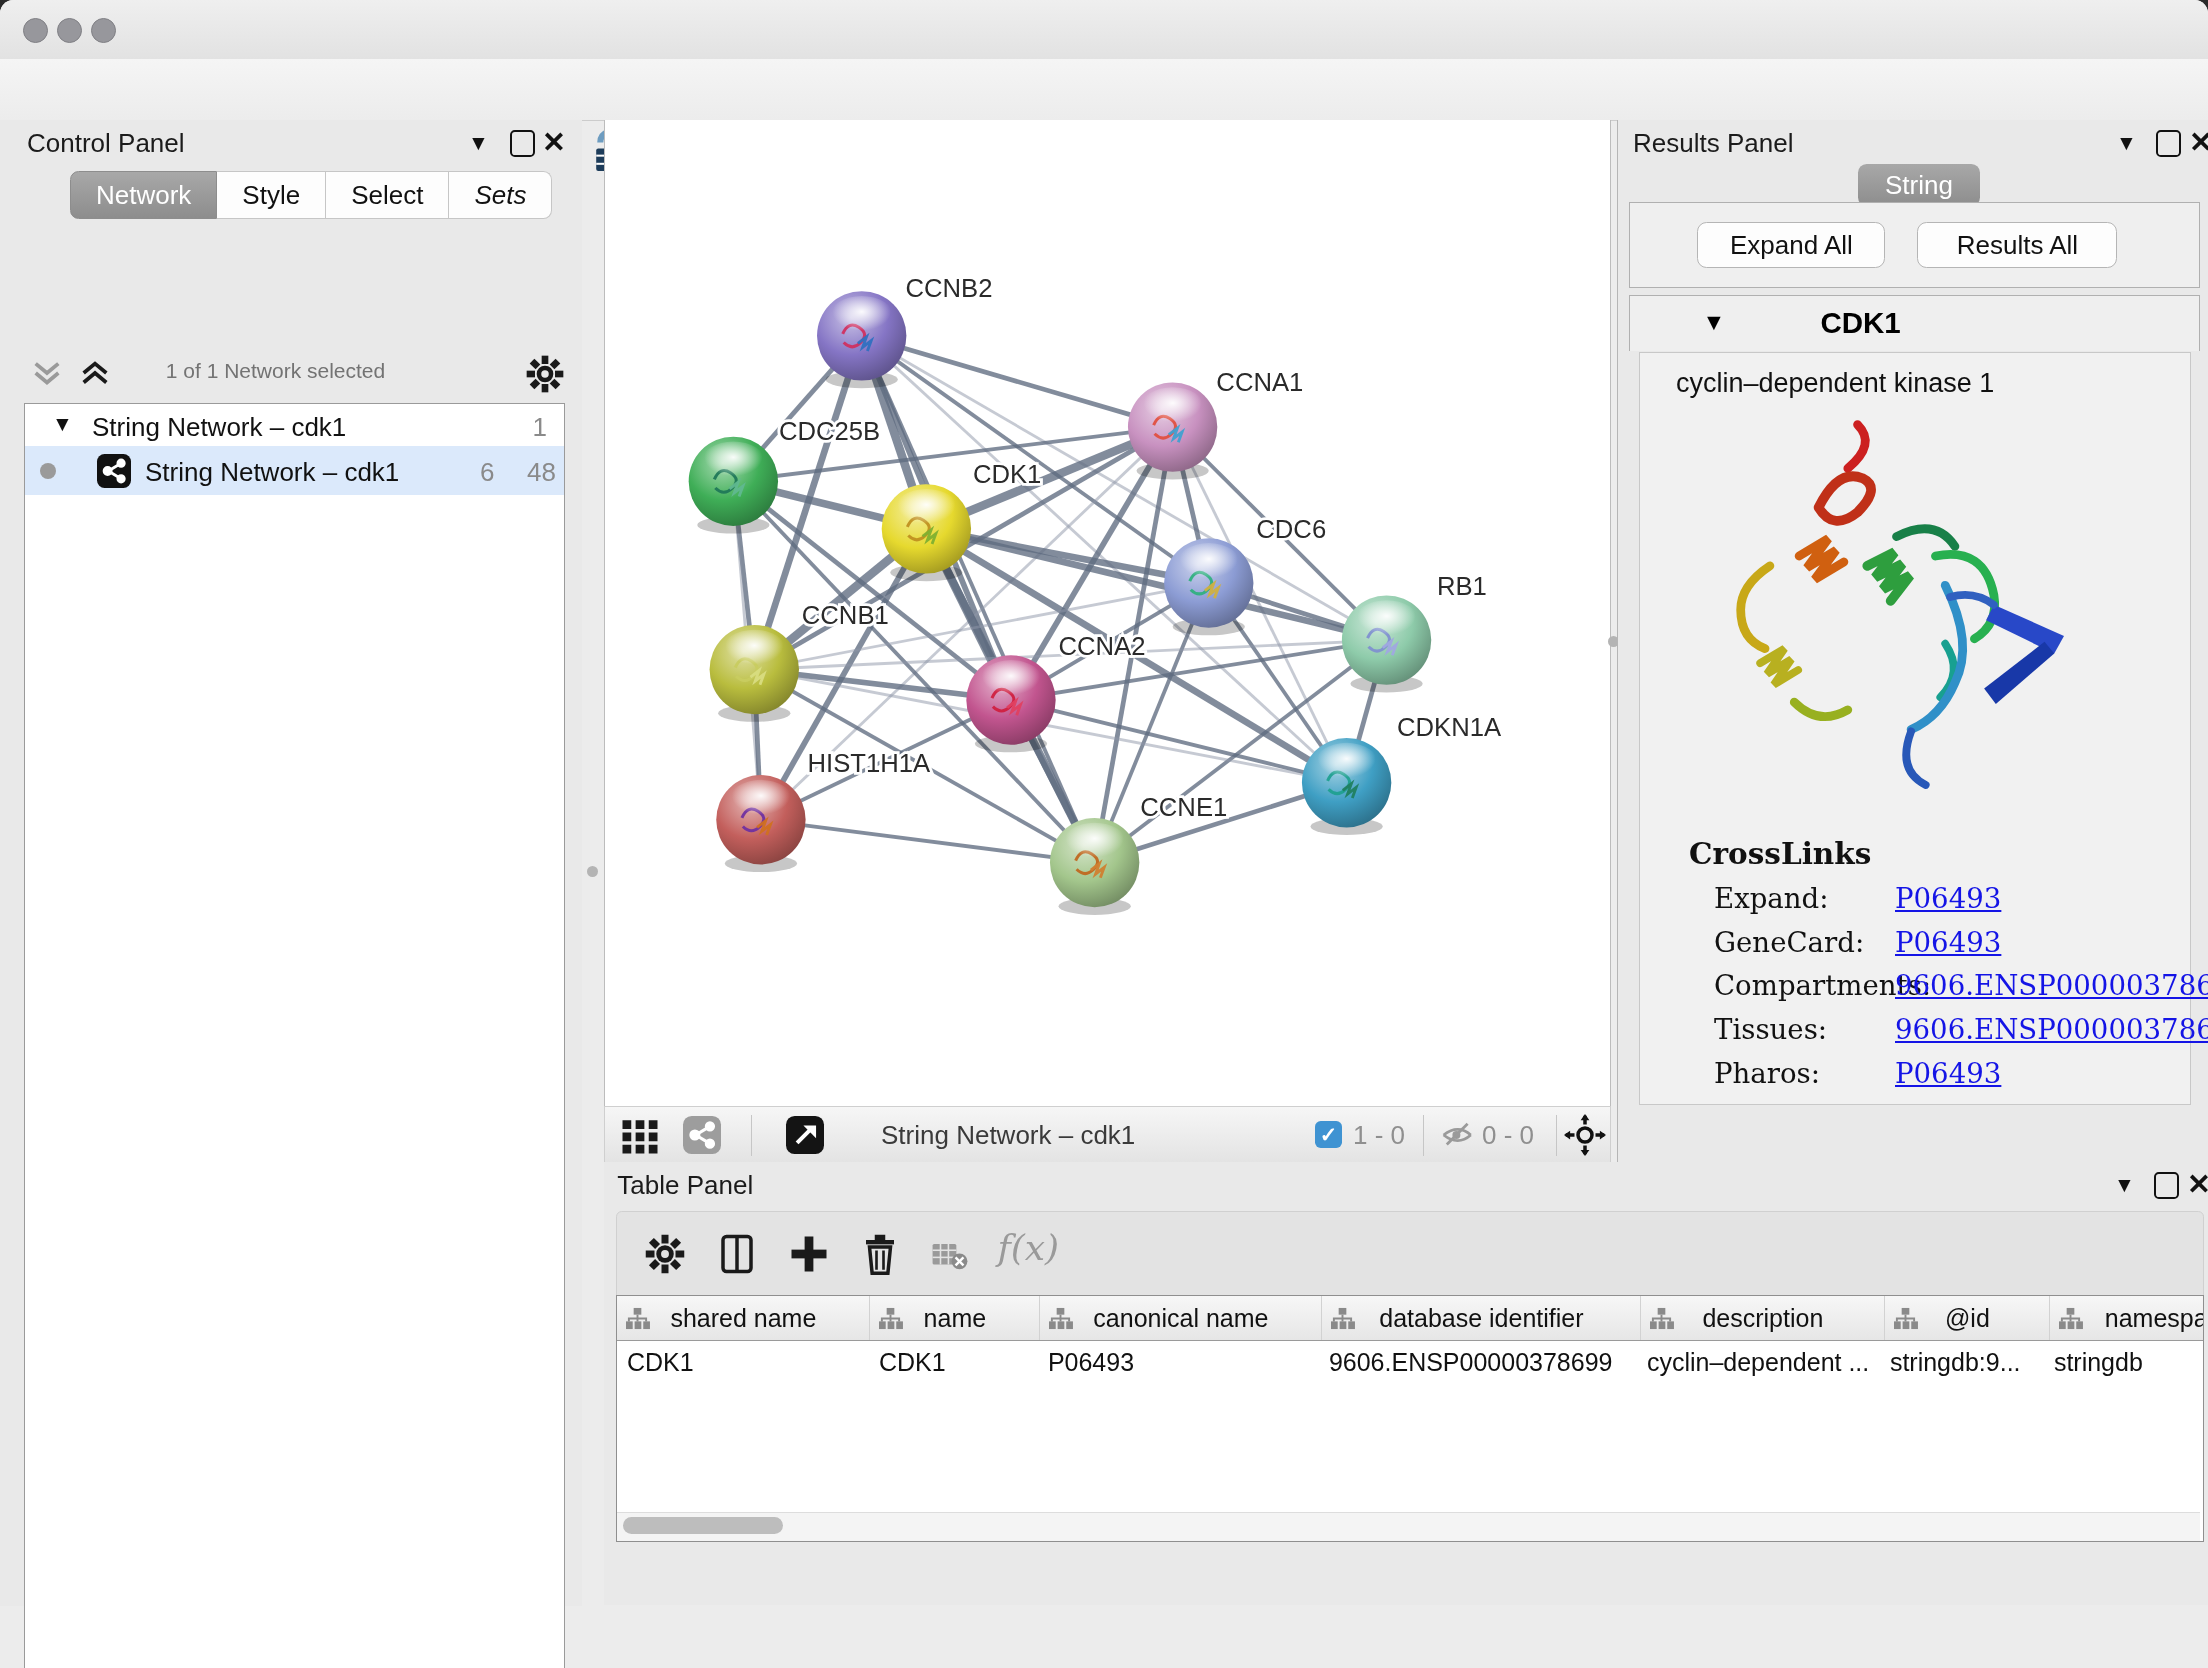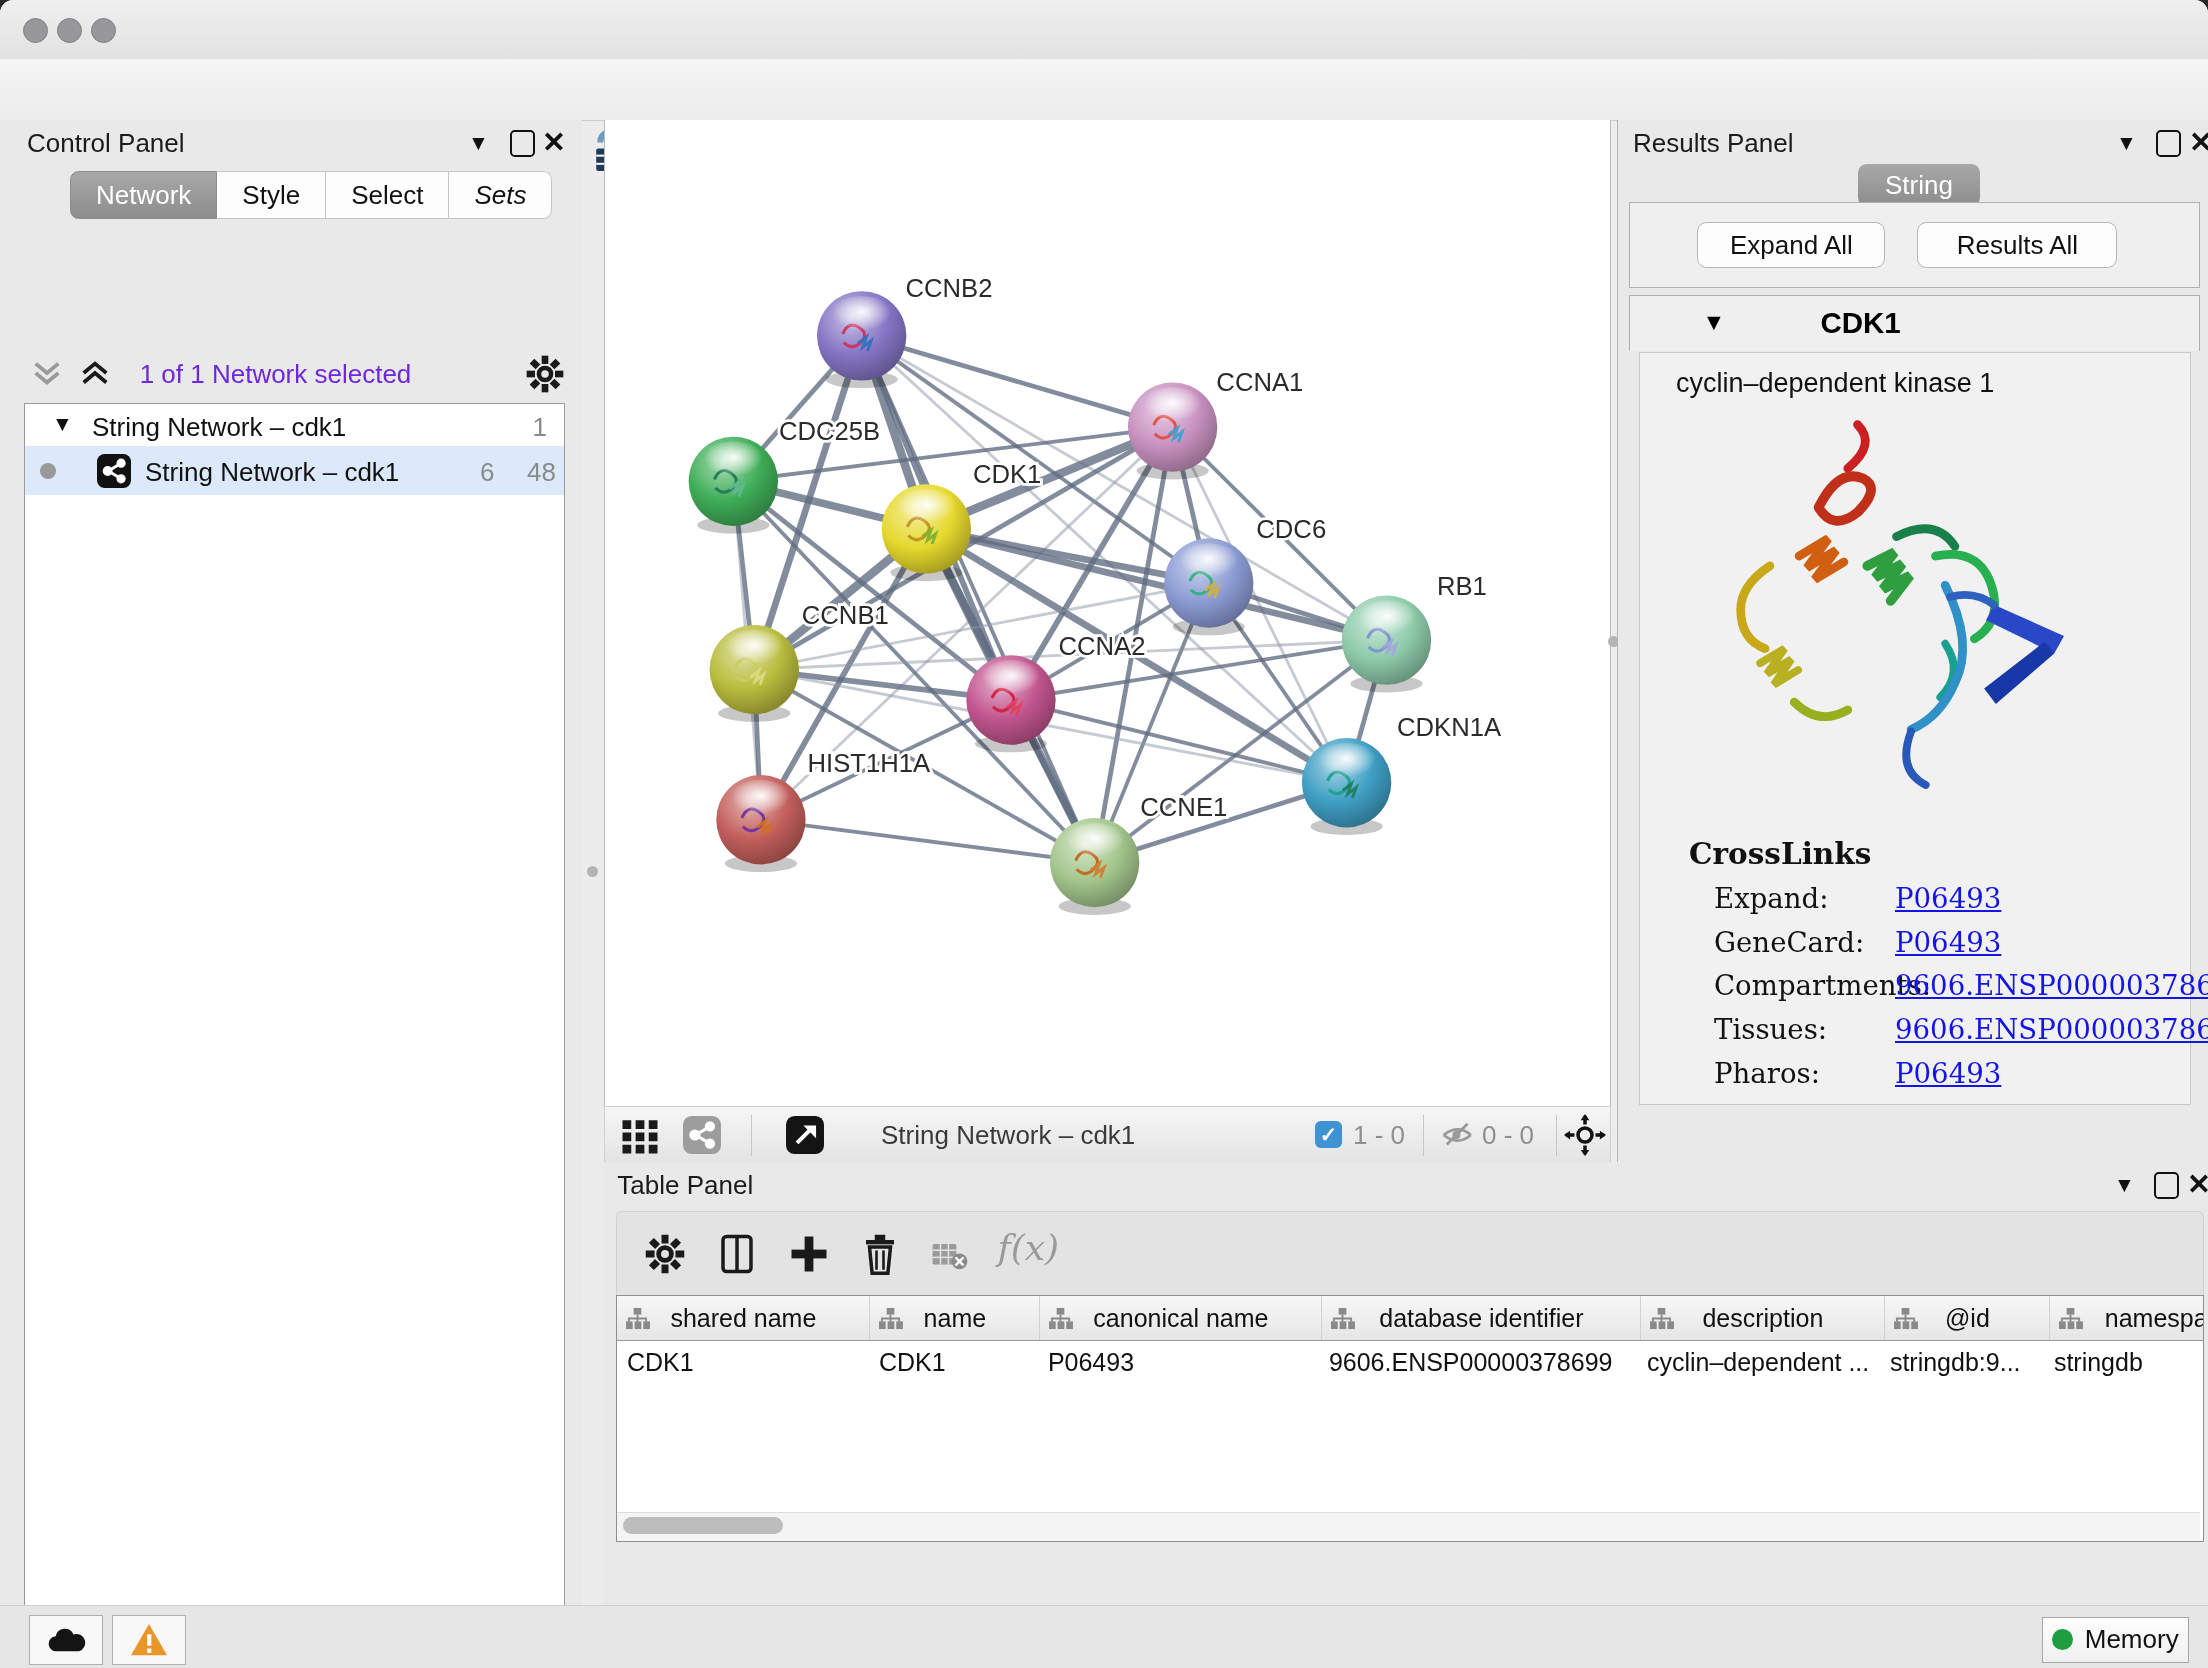--- a/index.html
+++ b/index.html
@@ -325,21 +325,21 @@
             <polyline points="6,8 18,18 30,8"></polyline>
             <polyline points="6,18 18,28 30,18"></polyline>
           </g>
         </svg>
       <svg style="position:absolute;left:78px;top:7.6px" width="34" height="36" viewBox="0 0 36 38">
           <g fill="none" stroke="#1a1a1a" stroke-width="4">
             <polyline points="6,28 18,18 30,28"></polyline>
             <polyline points="6,18 18,8 30,18"></polyline>
           </g>
         </svg>
-      <div style="position:absolute;left:114px;top:11.4px;width:323px;text-align:center;font-size:26px;color:#6d28d9">1 of 1 Network selected</div>
+      <div style="position:absolute;left:114px;top:11.4px;width:323px;text-align:center;font-size:21px;color:#737373">1 of 1 Network selected</div>
       <svg style="position:absolute;left:525px;top:5.7px" width="40" height="40" viewBox="0 0 48 48">
           <g fill="#1a1a1a">
             <circle cx="24" cy="24" r="10"></circle>
             <g>
               <rect x="20" y="2" width="8" height="10"></rect>
               <rect x="20" y="36" width="8" height="10"></rect>
               <rect x="2" y="20" width="10" height="8"></rect>
               <rect x="36" y="20" width="10" height="8"></rect>
               <rect x="20" y="2" width="8" height="10" transform="rotate(45 24 24)"></rect>
               <rect x="20" y="36" width="8" height="10" transform="rotate(45 24 24)"></rect>
@@ -844,33 +844,15 @@
         <div class="td" style="width:164px">stringdb:9...</div>
         <div class="td" style="width:238px">stringdb</div>
       </div>
       <div class="hscroll">
           <div class="hthumb"></div>
         </div>
     </div>
 
   </div>
 
-  <div class="statusbar">
-    <div class="sb-btn" style="left:28.5px">
-      <svg width="42" height="30" viewBox="0 0 44 32">
-          <path d="M12 28a8 8 0 0 1-1-16 10 10 0 0 1 19-2 7 7 0 0 1 6 18z" fill="#141414"></path>
-        </svg>
-    </div>
-    <div class="sb-btn" style="left:112px">
-      <svg width="40" height="36" viewBox="0 0 42 38">
-          <path d="M21 2 L40 35 H2 Z" fill="#e8962a"></path>
-          <rect x="19" y="13" width="4.5" height="12" fill="#fff"></rect>
-          <rect x="19" y="28" width="4.5" height="4.5" fill="#fff"></rect>
-        </svg>
-    </div>
-    <div class="mem-btn">
-      <span class="mem-dot"></span>
-      <span>Memory</span>
-    </div>
-  </div>
 
 </div>
 
 
 </body></html>

